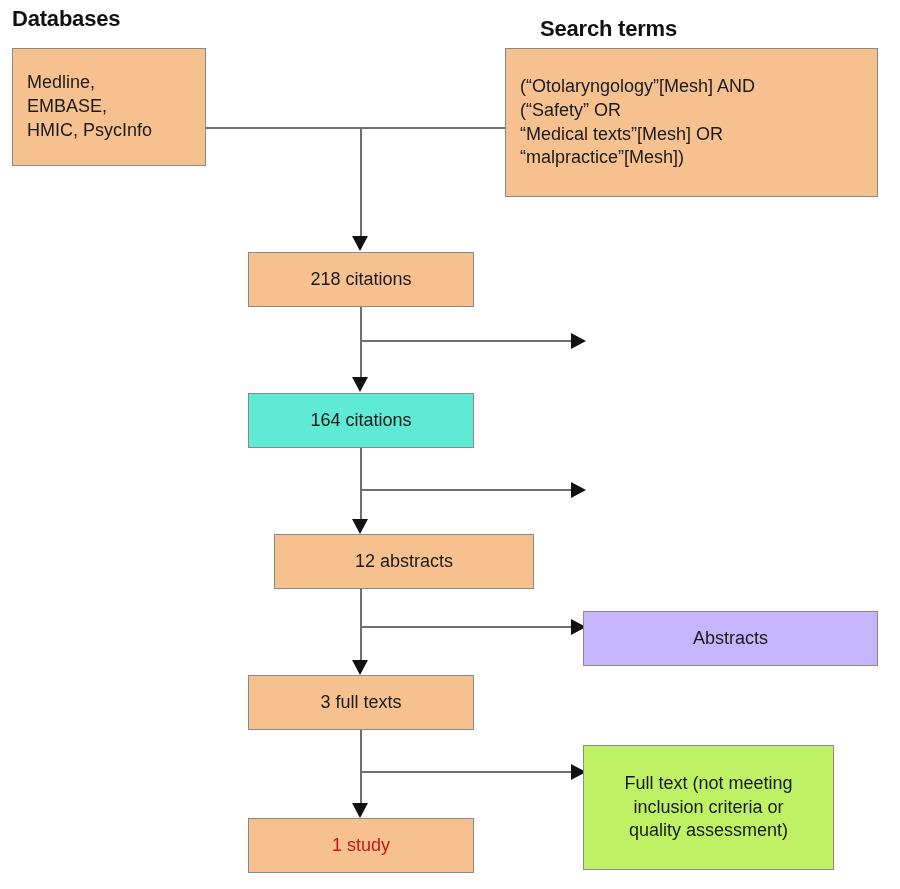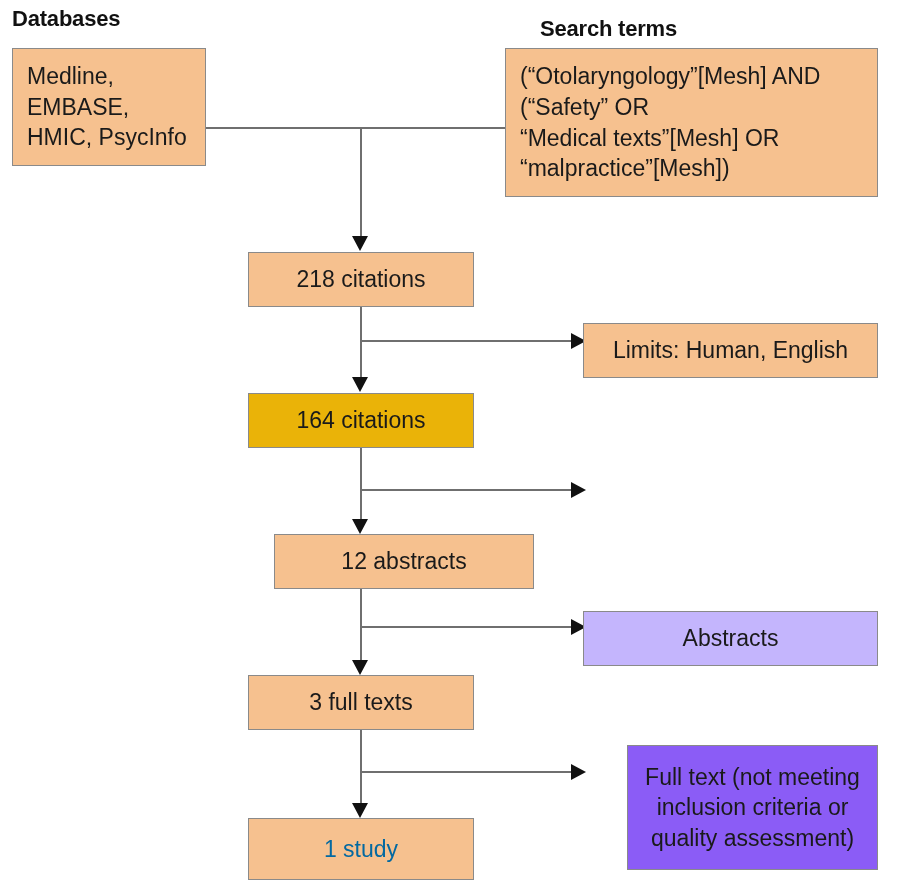--- a/index.html
+++ b/index.html
@@ -35,21 +35,21 @@
     background: #f7c materials;
   }
   
   .node {
     background: #f6c18f;
     border: 1.5px solid #8a8a8a;
     display: flex;
     align-items: center;
     justify-content: center;
     padding: 4px 10px;
-    font-size: 23px;
+    font-size: 18px;
     line-height: 1.33;
     color: #1a1a1a;
     text-align: center;
   }
   .node.left-align {
     justify-content: flex-start;
     text-align: left;
     padding-left: 14px;
   }
   .node .txt {
@@ -107,25 +107,22 @@
 
   <div class="node" style="left: 248px; top: 252px; width: 226px; height: 55px; background: rgb(246, 193, 143); border-color: rgb(138, 138, 138); color: rgb(26, 26, 26); justify-content: flex-end;">
     <span class="txt">218 citations</span>
   </div>
 
   <div class="edge v" style="left: 360px; top: 307px; height: 72px; background: rgb(111, 111, 111);"></div>
   <div class="arrow-down" style="left: 352px; top: 377px; border-top-color: rgb(17, 17, 17);"></div>
   <div class="edge h" style="left: 360px; top: 340px; width: 215px; background: rgb(111, 111, 111);"></div>
   <div class="arrow-right" style="left: 571px; top: 333px; border-left-color: rgb(17, 17, 17);"></div>
 
-  <div class="node" style="left: 583px; top: 323px; width: 295px; height: 55px; background: rgb(246, 193, 143); border-color: rgb(138, 138, 138); color: rgb(26, 26, 26);">
-    <span class="txt">Limits: Human, English</span>
-  </div>
 
-  <div class="node" style="left: 248px; top: 393px; width: 226px; height: 55px; background: #eab308; border-color: rgb(138, 138, 138); color: rgb(26, 26, 26);">
+  <div class="node" style="left: 248px; top: 393px; width: 226px; height: 55px; background: #5eead4; border-color: rgb(138, 138, 138); color: rgb(26, 26, 26);">
     <span class="txt">164 citations</span>
   </div>
 
   <div class="edge v" style="left: 360px; top: 448px; height: 79px; background: rgb(111, 111, 111);"></div>
   <div class="arrow-down" style="left: 352px; top: 519px; border-top-color: rgb(17, 17, 17);"></div>
   <div class="edge h" style="left: 360px; top: 489px; width: 215px; background: rgb(111, 111, 111);"></div>
   <div class="arrow-right" style="left: 571px; top: 482px; border-left-color: rgb(17, 17, 17);"></div>
 
 
   <div class="node" style="left: 248px; top: 534px; width: 260px; height: 55px; background: rgb(246, 193, 143); border-color: rgb(138, 138, 138); color: rgb(26, 26, 26); margin-left: 26px;">
@@ -143,23 +140,23 @@
 
   <div class="node" style="left: 248px; top: 675px; width: 226px; height: 55px; background: rgb(246, 193, 143); border-color: rgb(138, 138, 138); color: rgb(26, 26, 26); text-align: center;">
     <span class="txt">3 full texts</span>
   </div>
 
   <div class="edge v" style="left: 360px; top: 730px; height: 80px; background: rgb(111, 111, 111);"></div>
   <div class="arrow-down" style="left: 352px; top: 803px; border-top-color: rgb(17, 17, 17);"></div>
   <div class="edge h" style="left: 360px; top: 771px; width: 215px; background: rgb(111, 111, 111);"></div>
   <div class="arrow-right" style="left: 571px; top: 764px; border-left-color: rgb(17, 17, 17);"></div>
 
-  <div class="node" style="left: 583px; top: 745px; width: 251px; height: 125px; background: #8b5cf6; border-color: rgb(138, 138, 138); color: rgb(26, 26, 26); margin-left: 44px;">
+  <div class="node" style="left: 583px; top: 745px; width: 251px; height: 125px; background: #bef264; border-color: rgb(138, 138, 138); color: rgb(26, 26, 26);">
     <span class="txt">Full text (not meeting
 inclusion criteria or
 quality assessment)</span>
   </div>
 
-  <div class="node" style="left: 248px; top: 818px; width: 226px; height: 62px; background: rgb(246, 193, 143); border-color: rgb(138, 138, 138); color: #0369a1;">
+  <div class="node" style="left: 248px; top: 818px; width: 226px; height: 55px; background: rgb(246, 193, 143); border-color: rgb(138, 138, 138); color: #b91c1c;">
     <span class="txt">1 study</span>
   </div>
 
 </div>
 
 </body></html>

